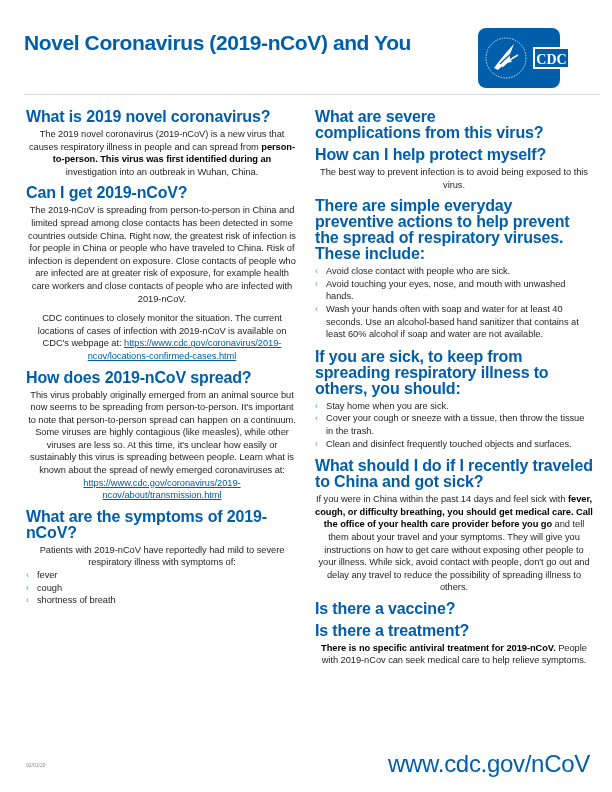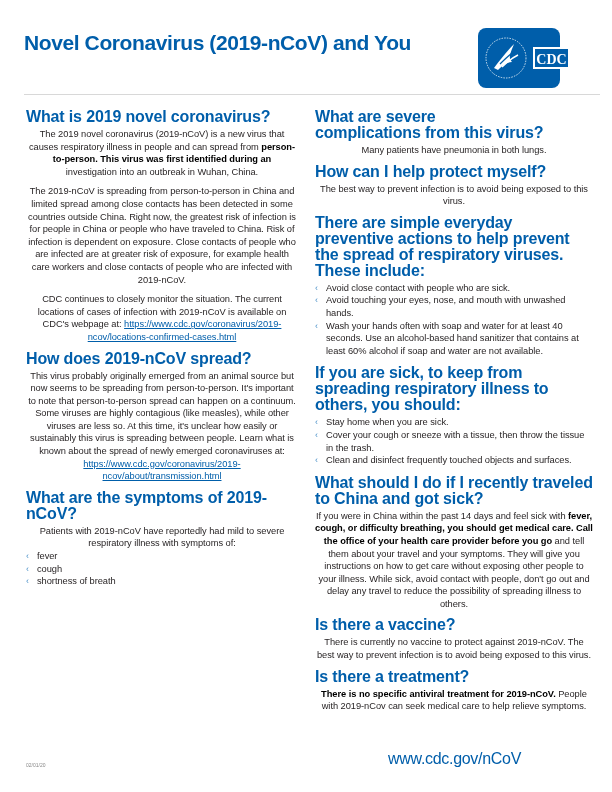--- a/index.html
+++ b/index.html
@@ -26,21 +26,21 @@
   p { margin-bottom: 7px; text-align: center; }
   .section { margin-bottom: 6px; }
   a.link { color: #005eaa; text-decoration: underline; }
   b.strong { font-weight: bold; color: #000; font-weight: 600; }
   ul { list-style: none; margin-bottom: 8px; }
   li { position: relative; padding-left: 11px; }
   li .bullet {
     position: absolute; left: 0; top: 0; color: #4a90c8; font-size: 9px;
   }
   .date { position: absolute; left: 26px; top: 762px; font-size: 5px; color: #888; }
-  .url { position: absolute; left: 388px; top: 750px; font-size: 16px; color: #005eaa; letter-spacing: -0.3px; }
+  .url { position: absolute; left: 388px; top: 750px; font-size: 24px; color: #005eaa; letter-spacing: -0.3px; }
 </style>
 </head>
 <body>
 
 <div class="title">Novel Coronavirus (2019-nCoV) and You</div>
 
 <div class="logo">
   <svg width="98" height="60" viewBox="0 0 98 60">
     <circle cx="28" cy="30" r="20" fill="none" stroke="#ffffff" stroke-width="0.8" stroke-dasharray="1.5 1.2"></circle>
     <path d="M16 40 C22 32 28 24 36 16 C32 26 30 30 34 34 C28 34 24 38 20 42 Z" fill="#ffffff"></path>
@@ -53,20 +53,21 @@
 </div>
 
 <div class="rule"></div>
 
 <div class="col col-left">
   <div class="section">
     <h2>What is 2019 novel coronavirus?</h2>
     <p><span>The 2019 novel coronavirus (2019-nCoV) is a new virus that causes respiratory illness in people and can spread from </span><b class="strong">person-to-person. This virus was first identified during an</b><span> investigation into an outbreak in Wuhan, China.</span></p>
   </div>
   <div class="section">
+    <h2>Can I get 2019-nCoV?</h2>
     <p>The 2019-nCoV is spreading from person-to-person in China and limited spread among close contacts has been detected in some countries outside China. Right now, the greatest risk of infection is for people in China or people who have traveled to China. Risk of infection is dependent on exposure. Close contacts of people who are infected are at greater risk of exposure, for example health care workers and close contacts of people who are infected with 2019-nCoV.</p>
     <p><span>CDC continues to closely monitor the situation. The current locations of cases of infection with 2019-nCoV is available on CDC's webpage at: </span><a class="link">https://www.cdc.gov/coronavirus/2019-ncov/locations-confirmed-cases.html</a></p>
   </div>
   <div class="section">
     <h2>How does 2019-nCoV spread?</h2>
     <p><span>This virus probably originally emerged from an animal source but now seems to be spreading from person-to-person. It's important to note that person-to-person spread can happen on a continuum. Some viruses are highly contagious (like measles), while other viruses are less so. At this time, it's unclear how easily or sustainably this virus is spreading between people. Learn what is known about the spread of newly emerged coronaviruses at: </span><a class="link">https://www.cdc.gov/coronavirus/2019-ncov/about/transmission.html</a></p>
   </div>
   <div class="section">
     <h2>What are the symptoms of 2019-nCoV?</h2>
     <p style="margin-bottom:0">Patients with 2019-nCoV have reportedly had mild to severe respiratory illness with symptoms of:</p>
@@ -74,21 +75,20 @@
       <li><span class="bullet">‹</span><span>fever</span></li>
       <li><span class="bullet">‹</span><span>cough</span></li>
       <li><span class="bullet">‹</span><span>shortness of breath</span></li>
     </ul>
   </div>
 </div>
 
 <div class="col col-right">
   <div class="section">
     <h2 style="width:230px">What are severe complications from this virus?</h2>
-    <p>Many patients have pneumonia in both lungs.</p>
   </div>
   <div class="section">
     <h2>How can I help protect myself?</h2>
     <p>The best way to prevent infection is to avoid being exposed to this virus.</p>
   </div>
   <div class="section">
     <h2 style="width:260px">There are simple everyday preventive actions to help prevent the spread of respiratory viruses. These include:</h2>
     <ul>
       <li><span class="bullet">‹</span><span>Avoid close contact with people who are sick.</span></li>
       <li><span class="bullet">‹</span><span>Avoid touching your eyes, nose, and mouth with unwashed hands.</span></li>
@@ -102,21 +102,20 @@
       <li><span class="bullet">‹</span><span>Cover your cough or sneeze with a tissue, then throw the tissue in the trash.</span></li>
       <li><span class="bullet">‹</span><span>Clean and disinfect frequently touched objects and surfaces.</span></li>
     </ul>
   </div>
   <div class="section">
     <h2>What should I do if I recently traveled to China and got sick?</h2>
     <p><span>If you were in China within the past 14 days and feel sick with </span><b class="strong">fever, cough, or difficulty breathing, you should get medical care. Call the office of your health care provider before you go</b><span> and tell them about your travel and your symptoms. They will give you instructions on how to get care without exposing other people to your illness. While sick, avoid contact with people, don't go out and delay any travel to reduce the possibility of spreading illness to others.</span></p>
   </div>
   <div class="section">
     <h2>Is there a vaccine?</h2>
-    <p>There is currently no vaccine to protect against 2019-nCoV. The best way to prevent infection is to avoid being exposed to this virus.</p>
   </div>
   <div class="section">
     <h2>Is there a treatment?</h2>
     <p><b class="strong">There is no specific antiviral treatment for 2019-nCoV.</b><span> People with 2019-nCov can seek medical care to help relieve symptoms.</span></p>
   </div>
 </div>
 
 <div class="date">02/01/20</div>
 <div class="url">www.cdc.gov/nCoV</div>
 

